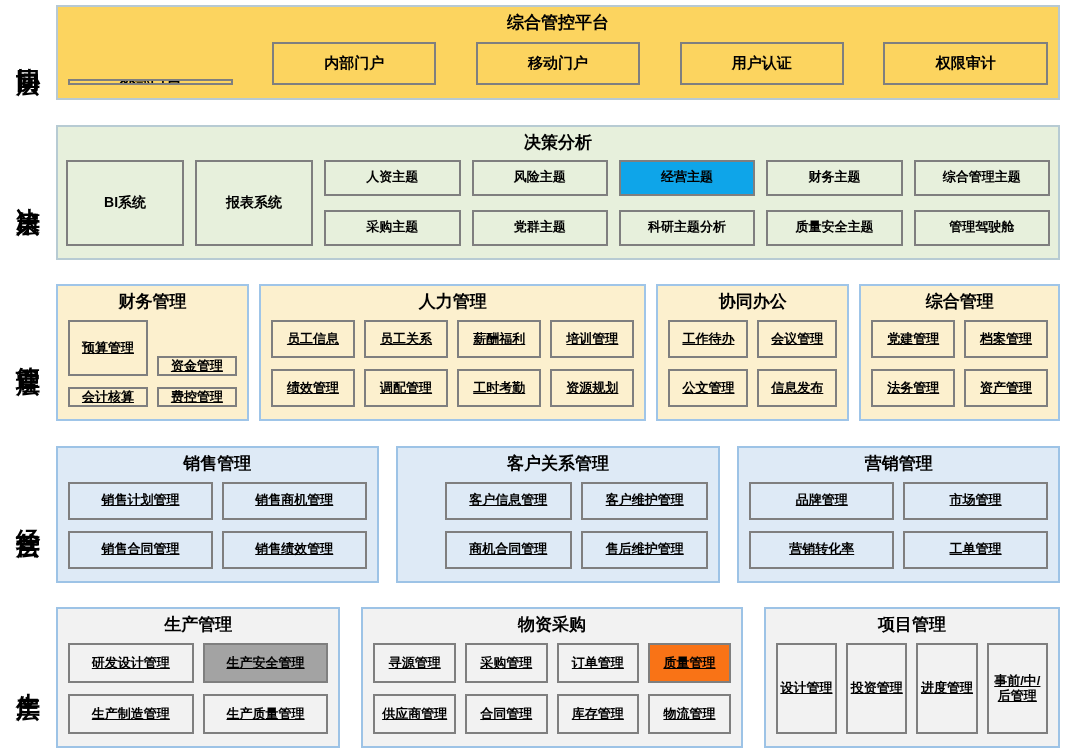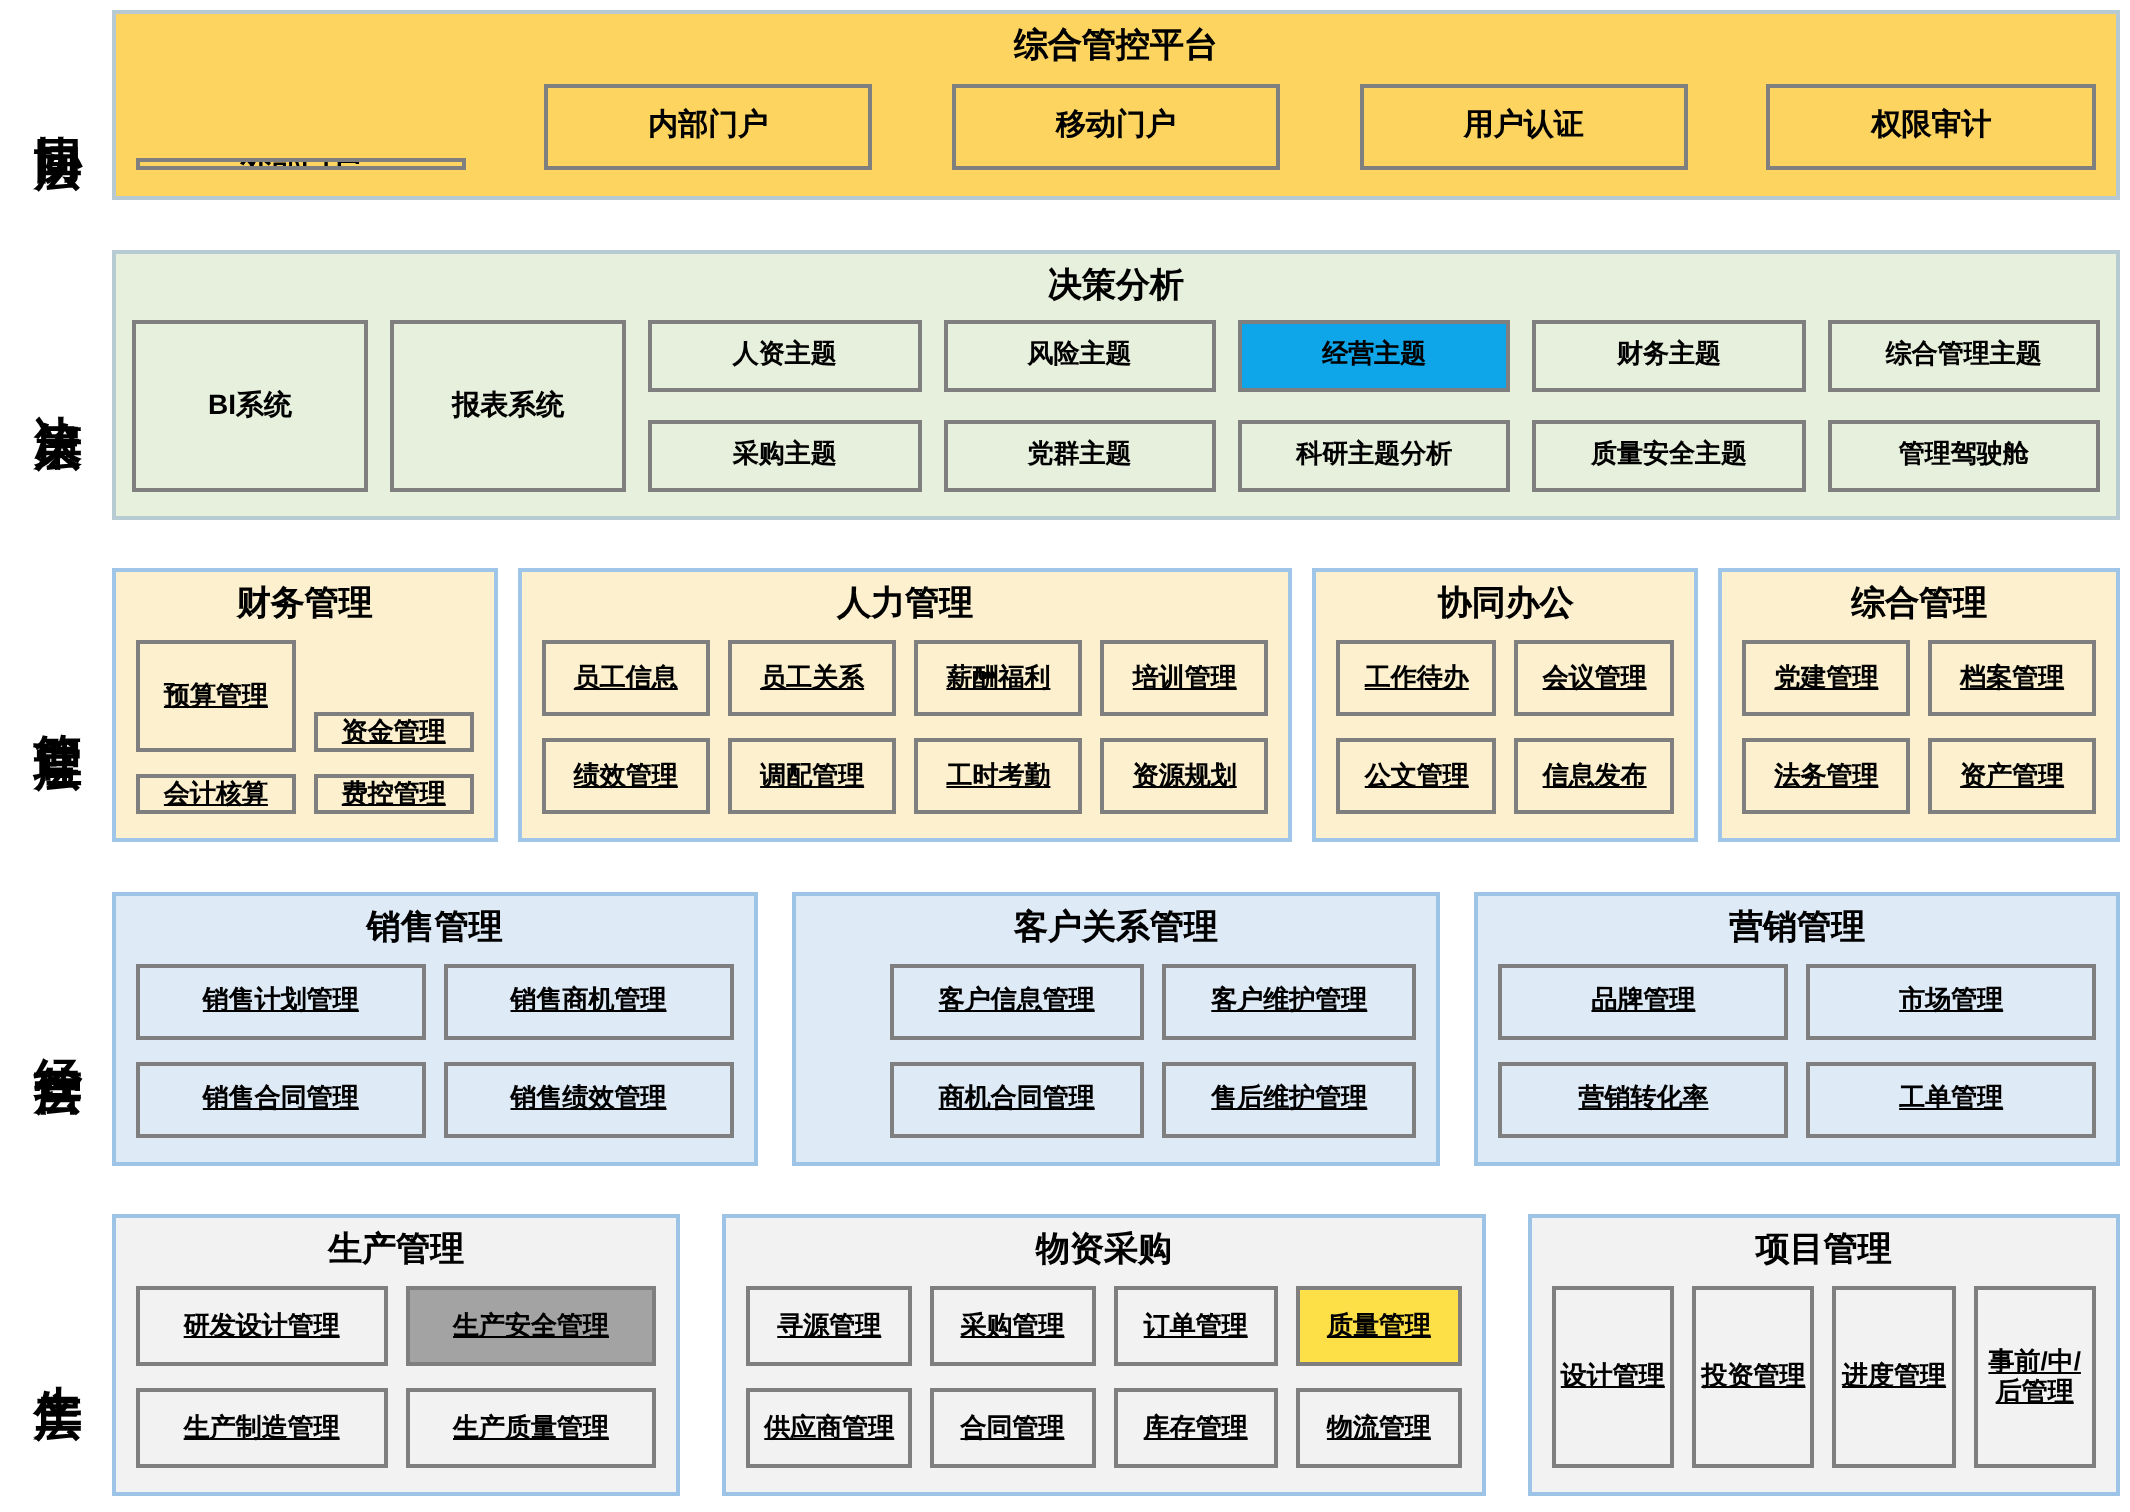--- a/index.html
+++ b/index.html
@@ -205,21 +205,21 @@
             <div class="module-btn" style="background: rgb(242, 242, 242); border-color: rgb(127, 127, 127);">生产制造管理</div>
             <div class="module-btn" style="background: rgb(242, 242, 242); border-color: rgb(127, 127, 127);">生产质量管理</div>
           </div>
         </div>
         <div class="panel" style="background: rgb(242, 242, 242); border-color: rgb(157, 195, 230); flex: 381 1 0px;">
           <div class="panel-title">物资采购</div>
           <div class="panel-body body-grid" style="grid-template-columns: repeat(4, 1fr);">
             <div class="module-btn" style="background: rgb(242, 242, 242); border-color: rgb(127, 127, 127);">寻源管理</div>
             <div class="module-btn" style="background: rgb(242, 242, 242); border-color: rgb(127, 127, 127);">采购管理</div>
             <div class="module-btn" style="background: rgb(242, 242, 242); border-color: rgb(127, 127, 127);">订单管理</div>
-            <div class="module-btn" style="background: #fde047; border-color: rgb(127, 127, 127);">质量管理</div>
+            <div class="module-btn" style="background: #f97316; border-color: rgb(127, 127, 127);">质量管理</div>
             <div class="module-btn" style="background: rgb(242, 242, 242); border-color: rgb(127, 127, 127);">供应商管理</div>
             <div class="module-btn" style="background: rgb(242, 242, 242); border-color: rgb(127, 127, 127);">合同管理</div>
             <div class="module-btn" style="background: rgb(242, 242, 242); border-color: rgb(127, 127, 127);">库存管理</div>
             <div class="module-btn" style="background: rgb(242, 242, 242); border-color: rgb(127, 127, 127);">物流管理</div>
           </div>
         </div>
         <div class="panel" style="background: rgb(242, 242, 242); border-color: rgb(157, 195, 230); flex: 295 1 0px;">
           <div class="panel-title">项目管理</div>
           <div class="panel-body body-grid" style="grid-template-columns: repeat(4, 1fr);">
             <div class="module-btn" style="background: rgb(242, 242, 242); border-color: rgb(127, 127, 127);">设计管理</div>

